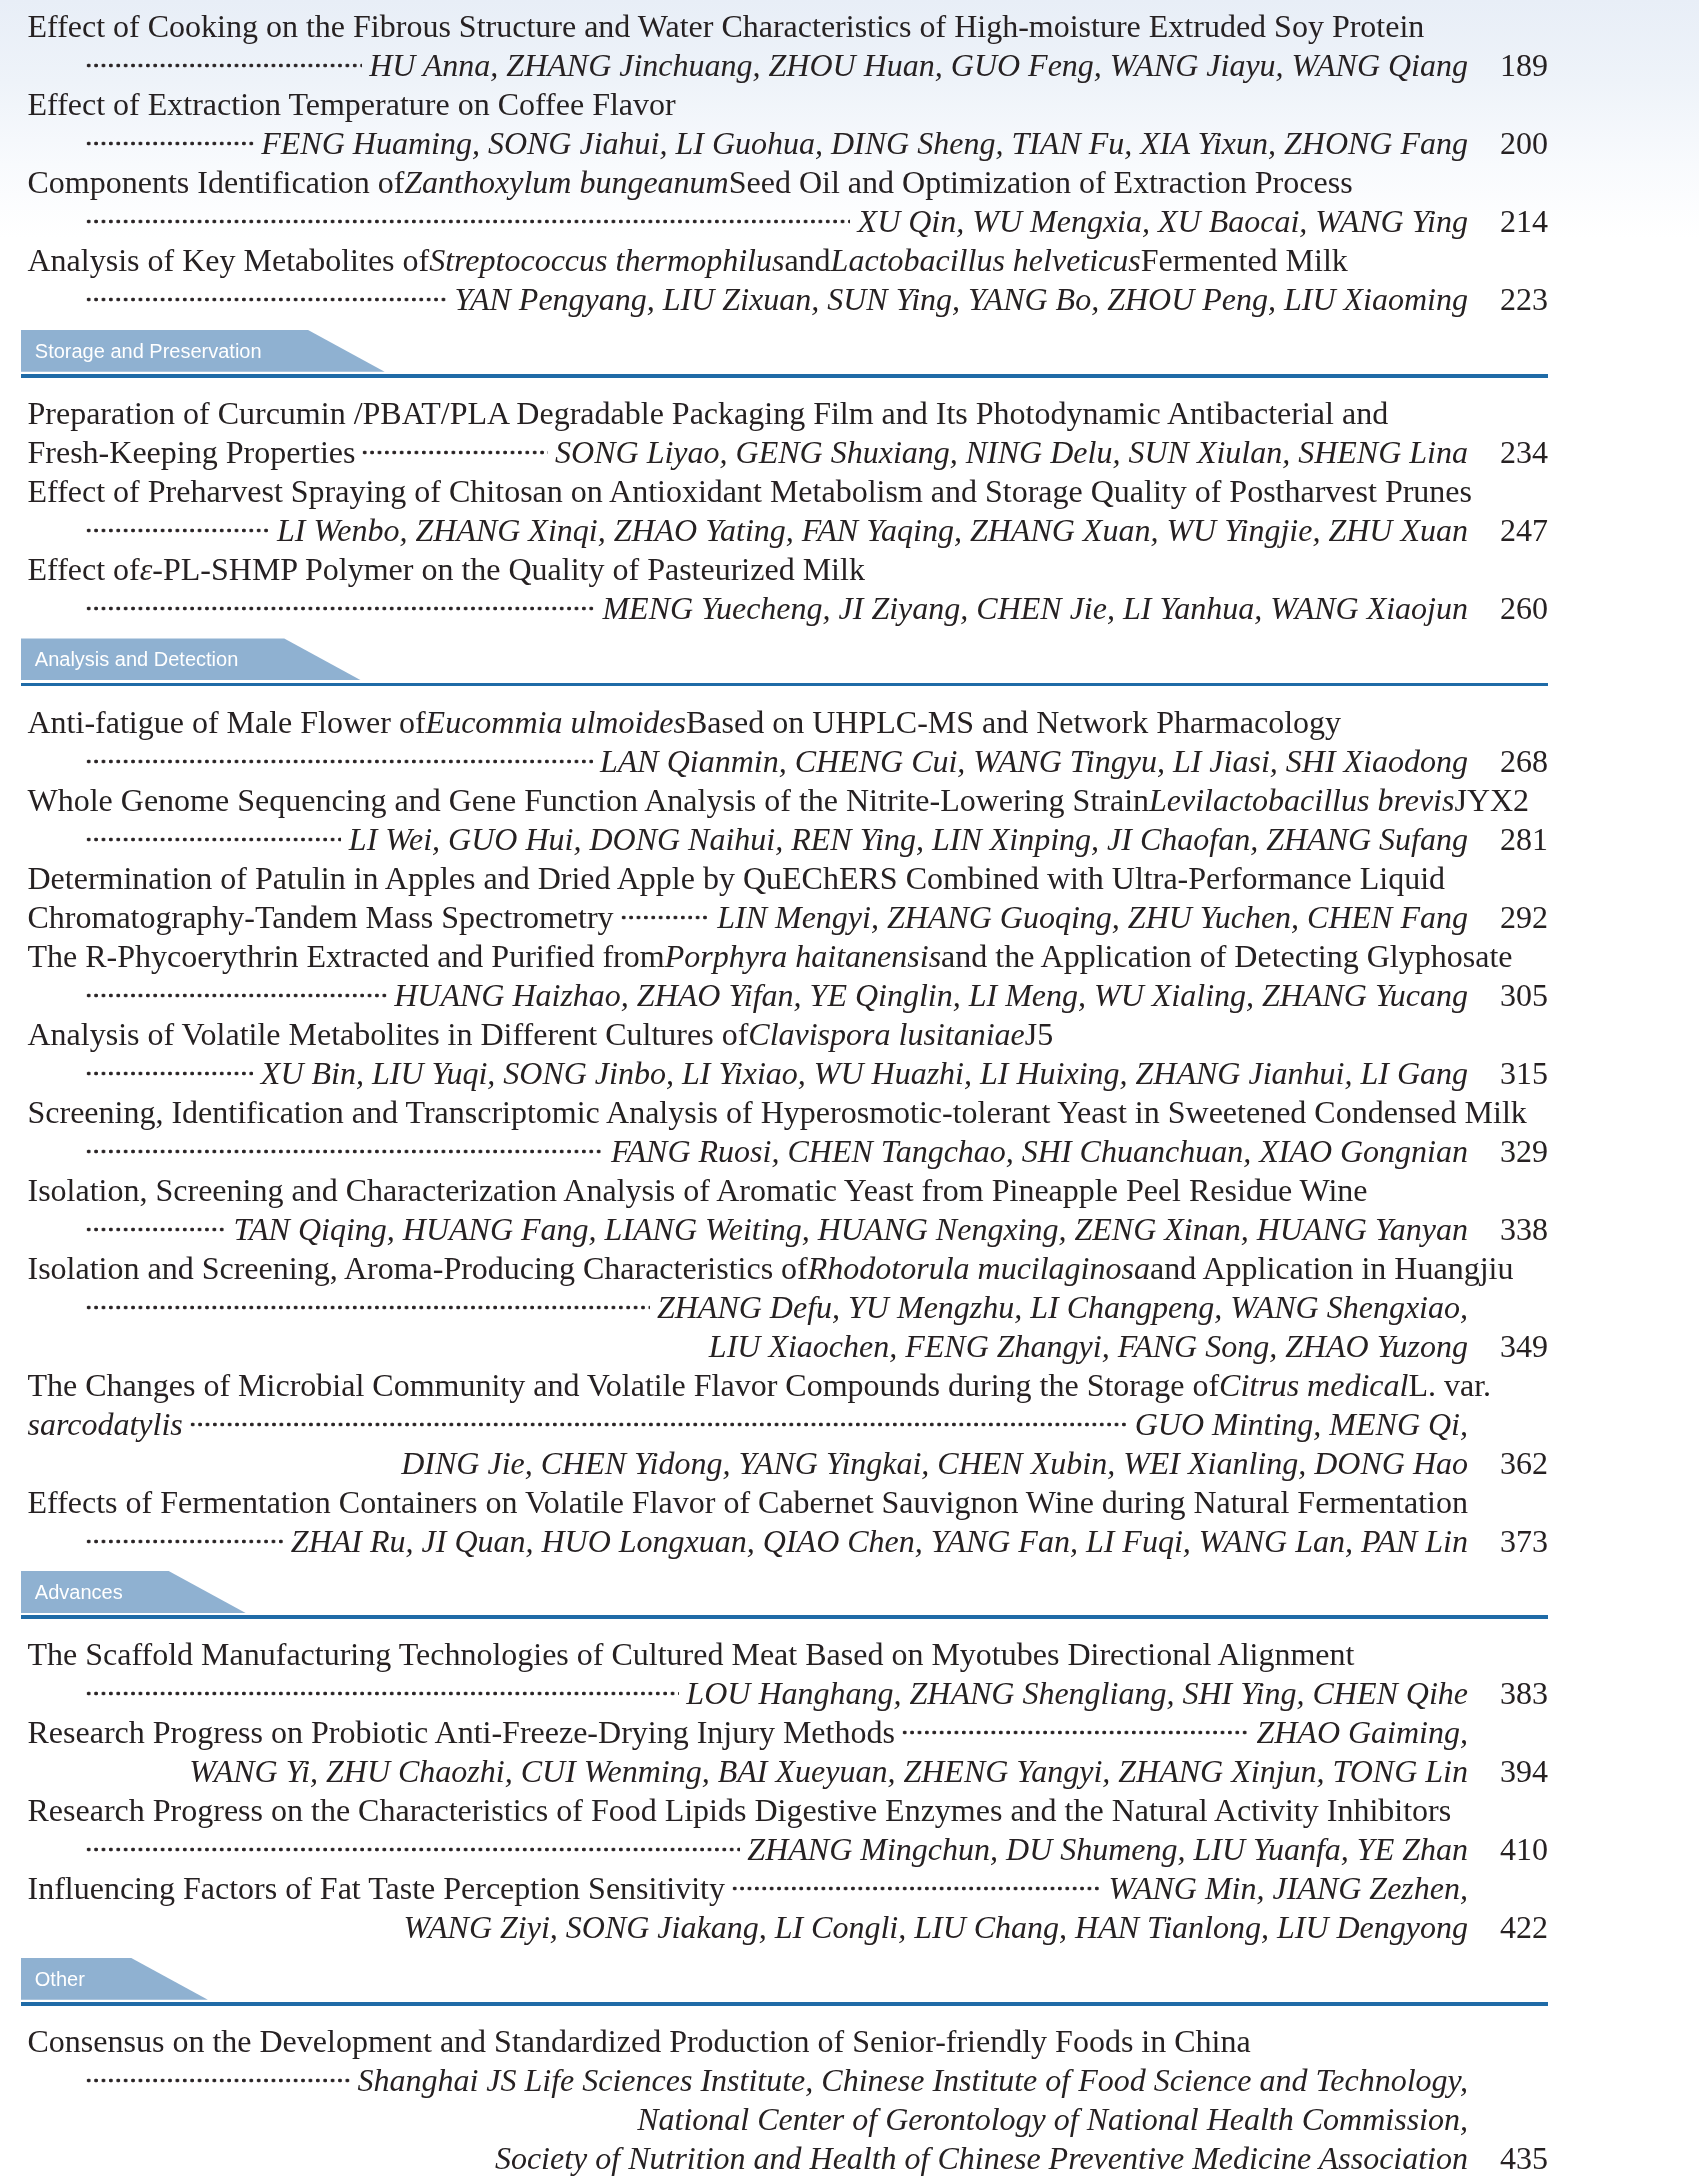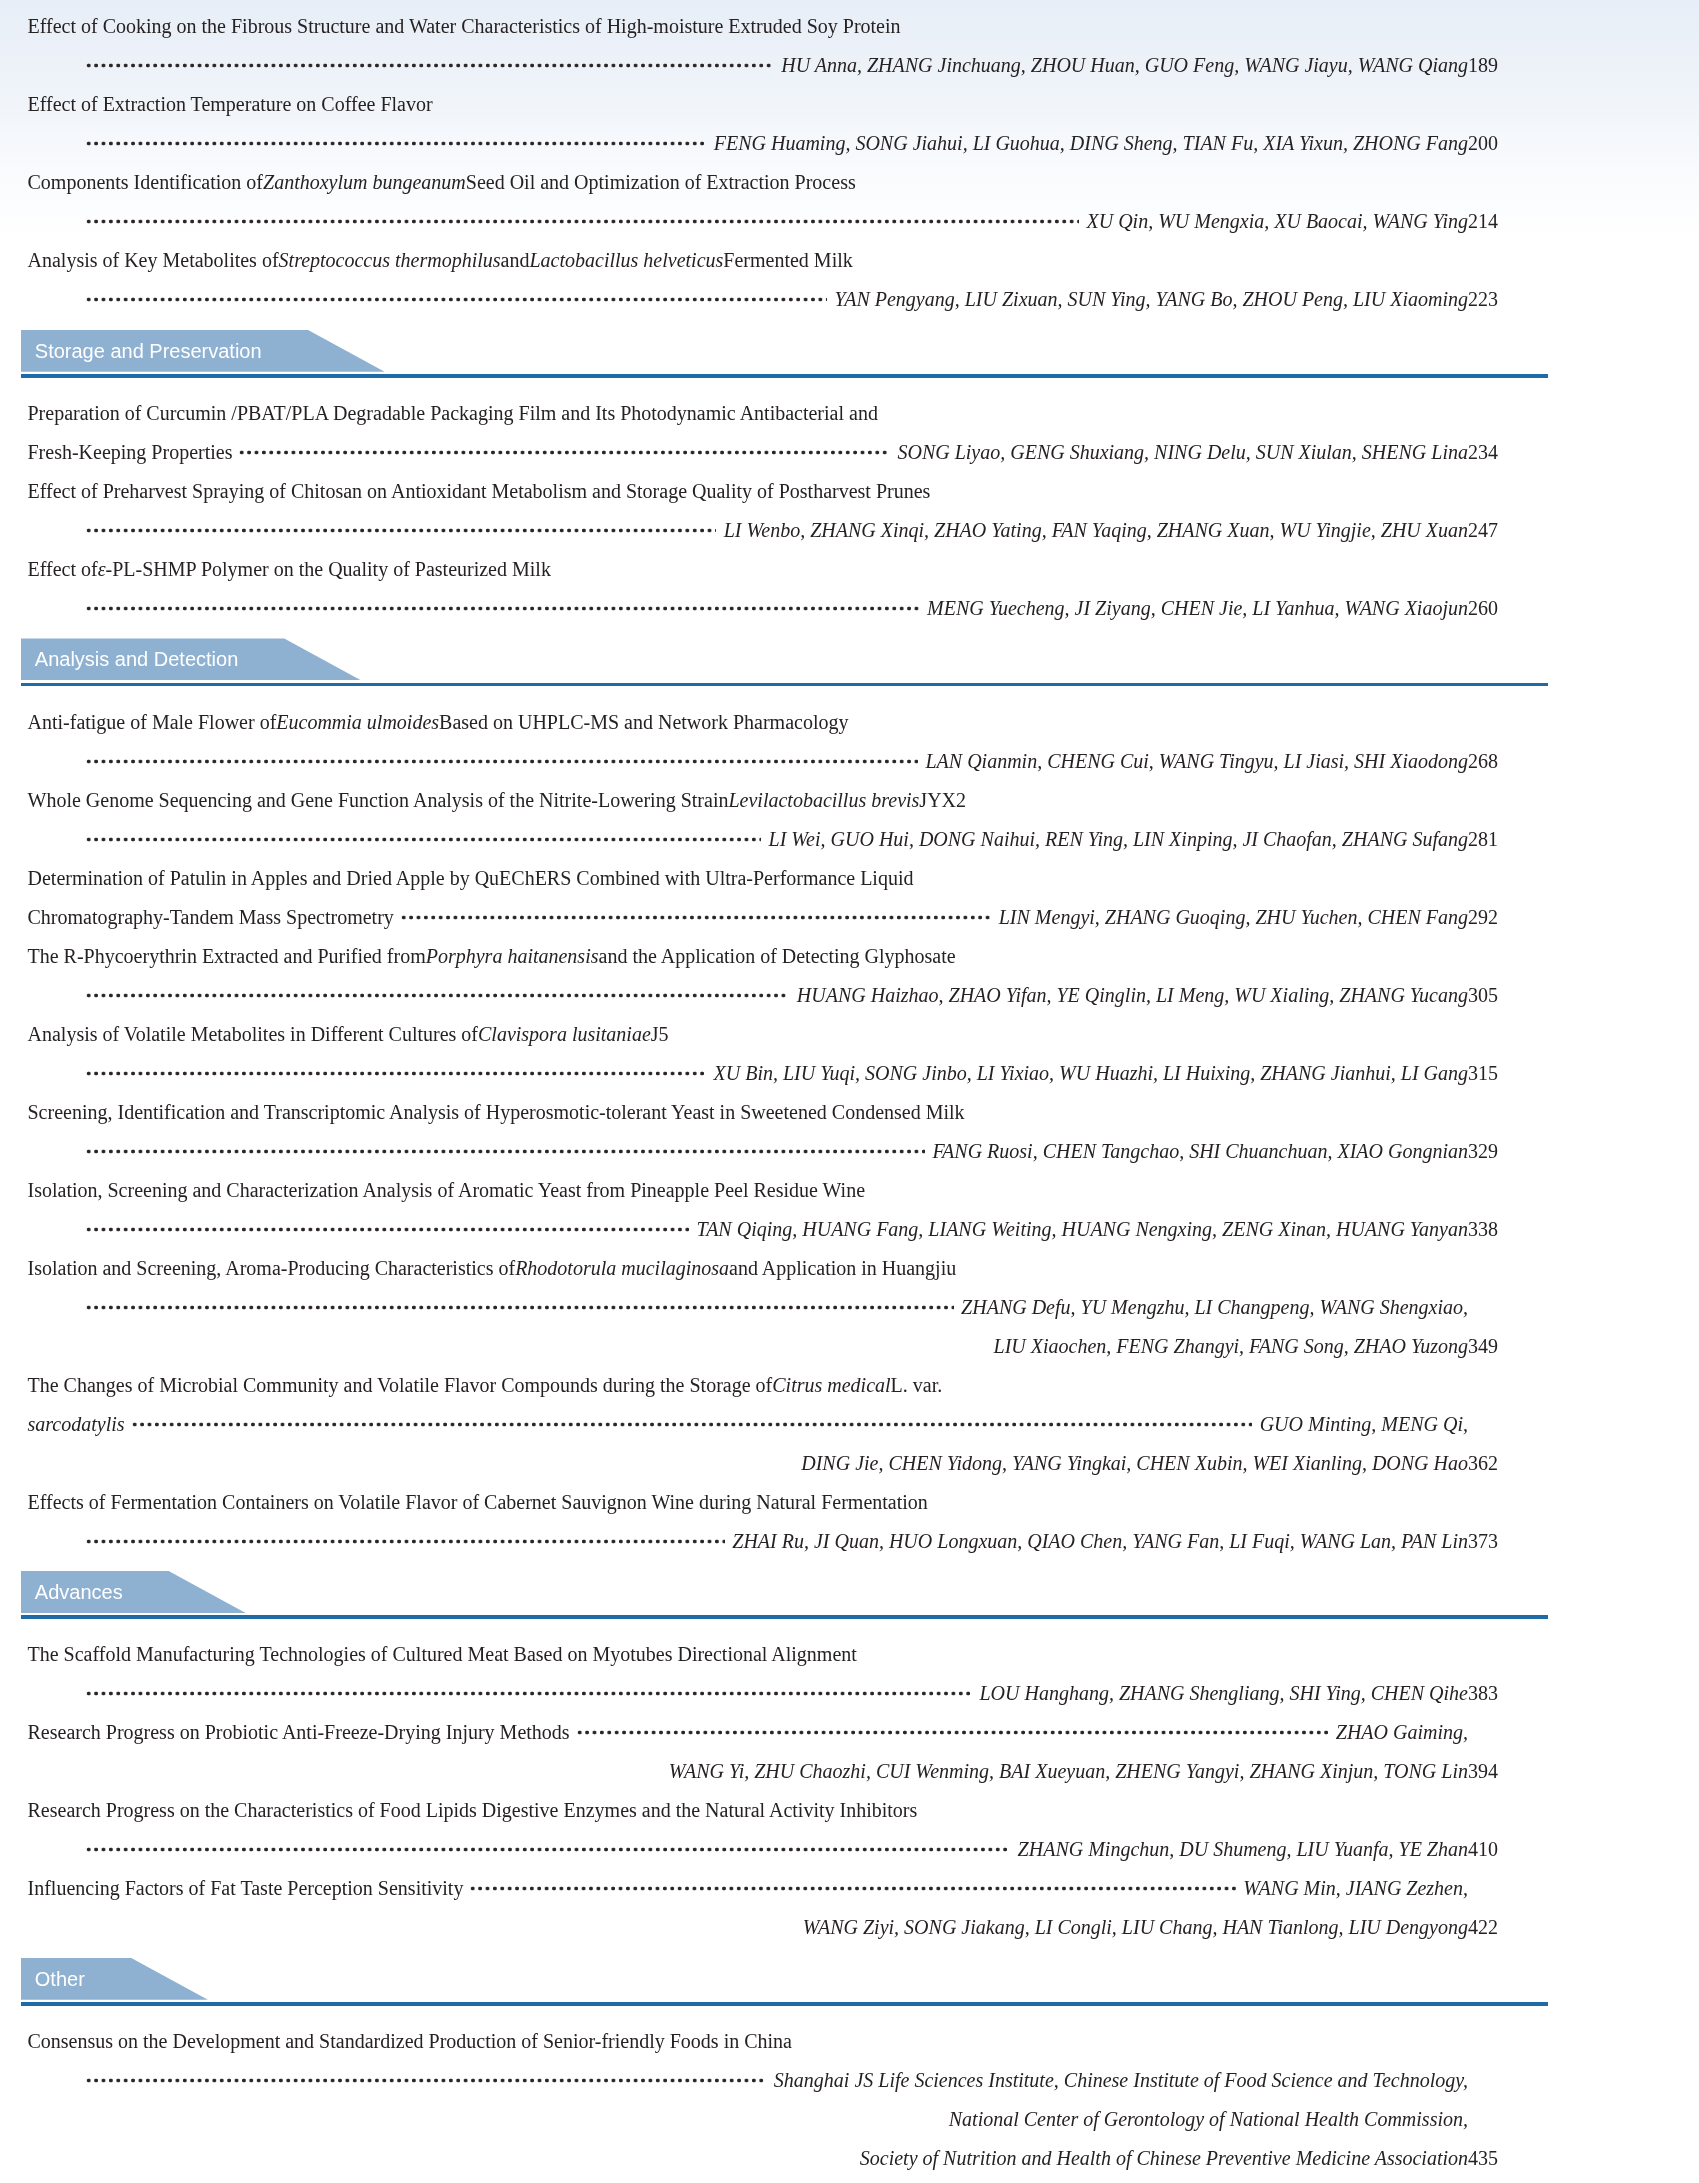--- a/index.html
+++ b/index.html
@@ -12,32 +12,32 @@
     color: var(--text-color, #262122);
   }
   #toc {
     padding: 7.4px 152px 0 27.5px; 
   }
   .row {
     display: flex;
     align-items: baseline;
     height: 39px;
     line-height: 39px;
-    font-size: 20px;
+    font-size: 32px;
     white-space: nowrap;
   }
   .row.indent { padding-left: 51px; }
   .seg { font-style: normal; }
   .seg.it { font-style: italic; }
   .authors { font-style: italic; }
   .authors .seg { font-style: italic; }
   .page {
     width: 80px;
     flex: none;
-    text-align: left;
+    text-align: right;
     font-style: normal;
   }
   .dots {
     flex: 1 1 auto;
     min-width: 15px;
     height: 9px;
     align-self: center;
     margin: 0 7.4px 0 6px;
     background-image: radial-gradient(circle, var(--dot-color, #2a2425) 1.6px, rgba(0,0,0,0) 2.2px);
     background-size: 7.4px 9px;

